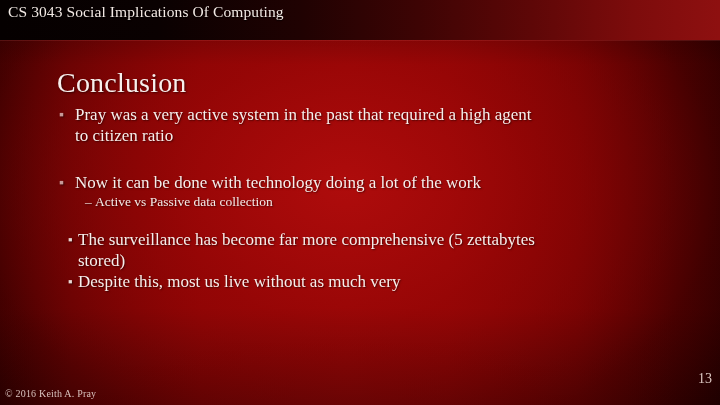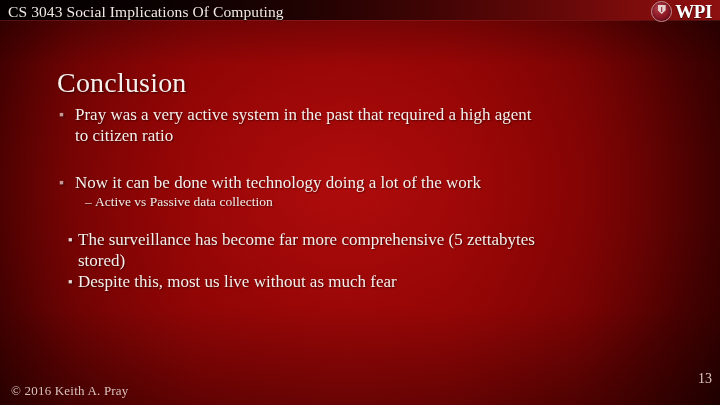--- a/index.html
+++ b/index.html
@@ -27,21 +27,21 @@
     left: 0; top: 0; right: 0; bottom: 0;
     background: linear-gradient(180deg, rgba(0,0,0,0.30) 0%, rgba(0,0,0,0.00) 16%, rgba(0,0,0,0.00) 76%, rgba(0,0,0,0.28) 100%);
     pointer-events: none;
   }
 
   
   .header-bar {
     position: absolute;
     left: 0; top: 0;
     width: 720px;
-    height: 20px;
+    height: 40px;
     background: linear-gradient(90deg, #050000 0%, #0a0101 22%, #200202 42%, #3d0404 58%, #5e0707 74%, #7d0c0c 88%, #8e1010 100%);
     box-shadow: 0 1px 0 rgba(255,120,120,0.14);
     z-index: 3;
   }
   .header-title {
     position: absolute;
     left: 8px;
     top: 3px;
     font-size: 15.5px;
     color: #f3e9e4;
@@ -176,47 +176,43 @@
     font-size: 13px;
     color: #e8d8d5;
     line-height: 21px;
   }
   .gap-med { height: 18px; }
   .gap-large { height: 26px; }
 
   
   .footer-copyright {
     position: absolute;
-    left: 11px;
+    left: 5px;
     bottom: 6px;
-    font-size: 13px;
+    font-size: 10px;
     color: #d8c2bd;
     letter-spacing: 0.2px;
     z-index: 3;
   }
   .footer-pagenum {
     position: absolute;
     right: 8px;
     bottom: 18px;
     font-size: 14px;
     color: #ddc8c3;
     z-index: 3;
   }
 </style>
 </head>
 <body>
 
 <div id="slide">
 
   <div class="header-bar">
     <div class="header-title">CS 3043 Social Implications Of Computing</div>
-    <div class="wpi-logo">
-      <span class="wpi-seal"></span>
-      <span class="wpi-text">WPI</span>
-    </div>
   </div>
 
 
   <div class="slide-title">Conclusion</div>
 
   <div class="body-content">
 
     <div class="bullet-l1">
       <span class="marker">▪</span>
       <span>Pray was a very active system in the past that required a high agent to citizen ratio</span>
@@ -236,21 +232,21 @@
 
     <div class="gap-med"></div>
 
     <div class="bullet-tight">
       <span class="marker">▪</span>
       <span>The surveillance has become far more comprehensive (5 zettabytes stored)</span>
     </div>
 
     <div class="bullet-tight">
       <span class="marker">▪</span>
-      <span>Despite this, most us live without as much fear</span>
+      <span>Despite this, most us live without as much very</span>
     </div>
 
   </div>
 
   <div class="footer-copyright">© 2016 Keith A. Pray</div>
   <div class="footer-pagenum">13</div>
 
 </div>
 
 </body></html>

